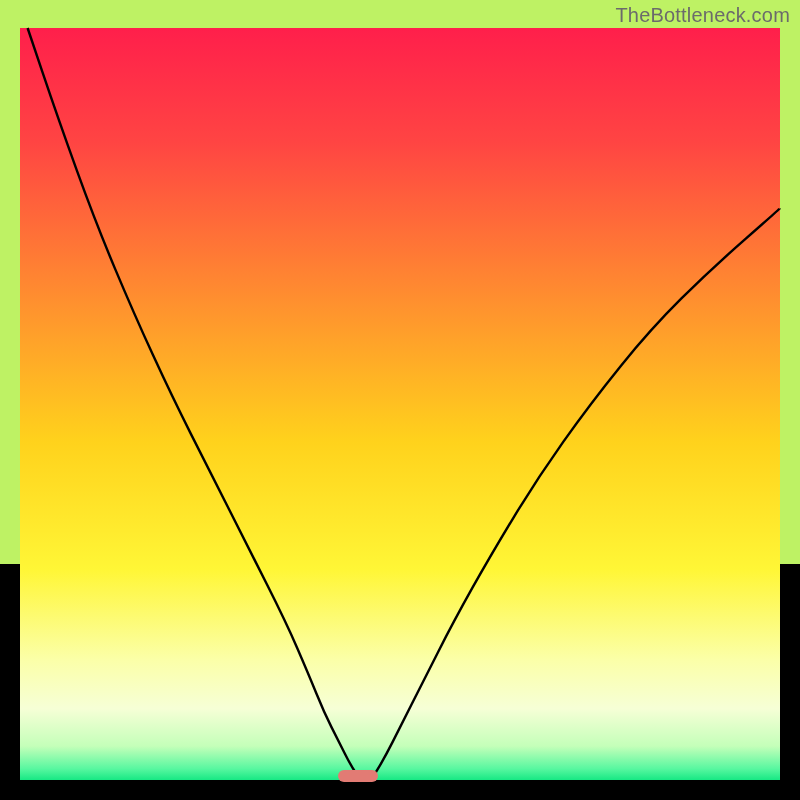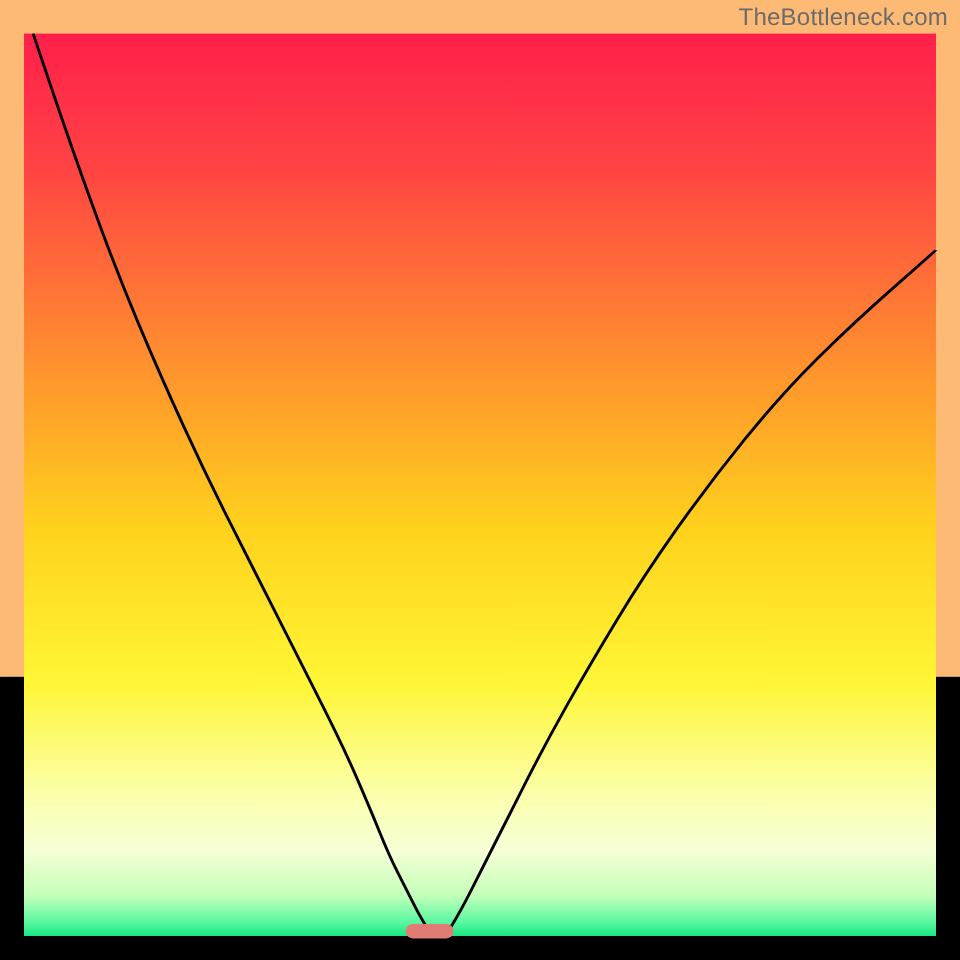--- a/index.html
+++ b/index.html
@@ -8,21 +8,21 @@
     width: 800px;
     height: 800px;
     overflow: hidden;
     background: #000;
     font-family: Arial, Helvetica, sans-serif;
   }
   .stage {
     position: relative;
     width: 800px;
     height: 564px;
-    background: #fdba74;
+    background: #bef264;
   }
   .watermark {
     position: absolute;
     top: 4px;
     right: 10px;
     color: #6b6b6b;
     font-size: 20px;
     font-weight: 500;
     letter-spacing: 0.2px;
     z-index: 5;

